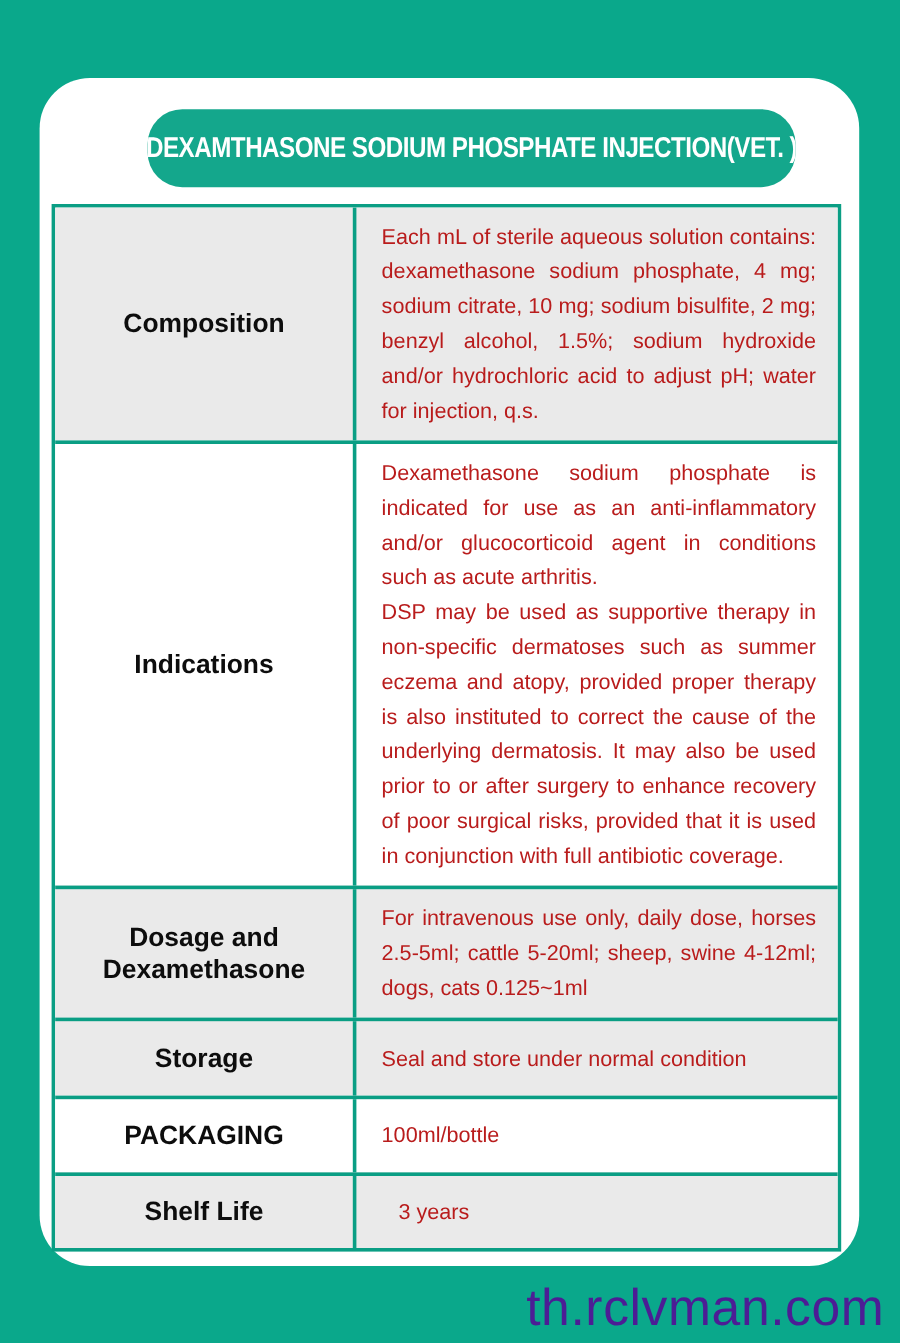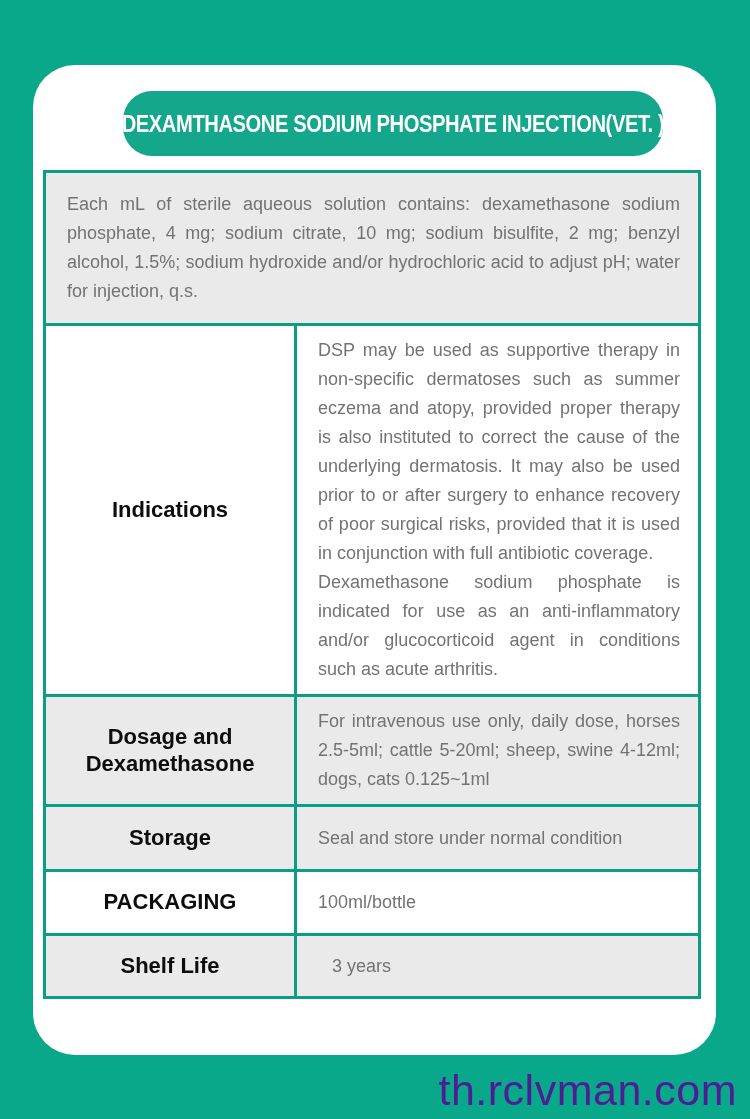--- a/index.html
+++ b/index.html
@@ -84,21 +84,21 @@
   }
   .tcontent {
     flex: 1;
     display: flex;
     flex-direction: column;
     justify-content: center;
     padding: 10px 18px 10px 21px;
     box-sizing: border-box;
     font-size: 18px;
     line-height: 29px;
-    color: #737373;
+    color: #b91c1c;
   }
   .tcontent p {
     margin: 0;
   }
   .justify p {
     text-align: justify;
   }
   .pad-extra p {
     padding-left: 14px;
   }
@@ -117,30 +117,31 @@
 <div class="stage">
   <div class="card">
 
     <div class="pill">
       <span class="pill-text">DEXAMTHASONE SODIUM PHOSPHATE INJECTION(VET. )</span>
     </div>
 
     <div class="ptable">
 
       <div class="trow shaded" style="min-height:150px;">
+        <div class="tlabel">Composition</div>
         <div class="tcontent justify">
           <p>Each mL of sterile aqueous solution contains: dexamethasone sodium phosphate, 4 mg; sodium citrate, 10 mg; sodium bisulfite, 2 mg; benzyl alcohol, 1.5%; sodium hydroxide and/or hydrochloric acid to adjust pH; water for injection, q.s.</p>
         </div>
       </div>
 
       <div class="trow" style="min-height:346px;">
         <div class="tlabel">Indications</div>
         <div class="tcontent justify">
+          <p>Dexamethasone sodium phosphate is indicated for use as an anti-inflammatory and/or glucocorticoid agent in conditions such as acute arthritis.</p>
           <p>DSP may be used as supportive therapy in non-specific dermatoses such as summer eczema and atopy, provided proper therapy is also instituted to correct the cause of the underlying dermatosis. It may also be used prior to or after surgery to enhance recovery of poor surgical risks, provided that it is used in conjunction with full antibiotic coverage.</p>
-          <p>Dexamethasone sodium phosphate is indicated for use as an anti-inflammatory and/or glucocorticoid agent in conditions such as acute arthritis.</p>
         </div>
       </div>
 
       <div class="trow shaded" style="min-height:100px;">
         <div class="tlabel">Dosage and Dexamethasone</div>
         <div class="tcontent justify">
           <p>For intravenous use only, daily dose, horses 2.5-5ml; cattle 5-20ml; sheep, swine 4-12ml; dogs, cats 0.125~1ml</p>
         </div>
       </div>
 

